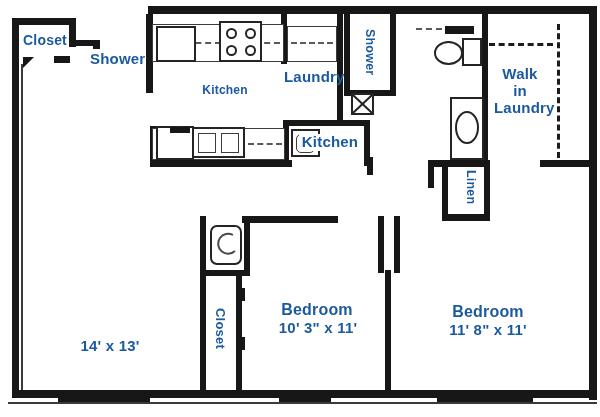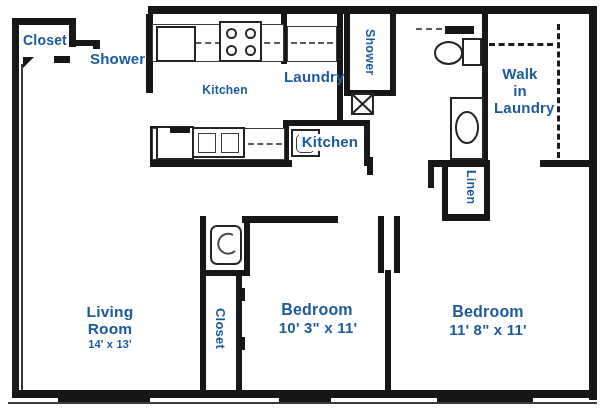--- a/index.html
+++ b/index.html
@@ -124,21 +124,20 @@
   <div class="fx oval" style="left:455px;top:111px;width:24px;height:33px;"></div>
 
   <div class="lbl" style="left:18px;top:33px;width:54px;font-size:14px;">Closet</div>
   <div class="lbl" style="left:90px;top:51px;width:50px;font-size:15px;">Shower</div>
   <div class="lbl" style="left:178px;top:84px;width:94px;font-size:12px;">Kitchen</div>
   <div class="lbl" style="left:284px;top:69px;width:54px;font-size:15px;">Laundry</div>
   <div class="lbl vert" style="left:363px;top:29px;font-size:12.5px;">Shower</div>
   <div class="lbl" style="left:494px;top:66px;width:52px;font-size:15px;">Walk in Laundry</div>
   <div class="lbl" style="left:299px;top:134px;width:62px;font-size:15px;background:#fff;">Kitchen</div>
   <div class="lbl vert" style="left:464px;top:170px;font-size:12.5px;background:#fff;">Linen</div>
-  <div class="lbl" style="left:80px;top:303px;width:60px;font-size:15.5px;">Living Room</div>
-  <div class="lbl" style="left:58px;top:338px;width:104px;font-size:11px;">14' x 13'</div>
+  <div class="lbl" style="left:58px;top:338px;width:104px;font-size:15px;">14' x 13'</div>
   <div class="lbl vert" style="left:212px;top:308px;font-size:13px;">Closet</div>
   <div class="lbl" style="left:276px;top:301px;width:82px;font-size:16px;">Bedroom</div>
   <div class="lbl" style="left:262px;top:320px;width:112px;font-size:15px;">10' 3" x 11'</div>
   <div class="lbl" style="left:447px;top:303px;width:82px;font-size:16px;">Bedroom</div>
   <div class="lbl" style="left:432px;top:322px;width:112px;font-size:15px;">11' 8" x 11'</div>
 
 </div>
 
 </body></html>

